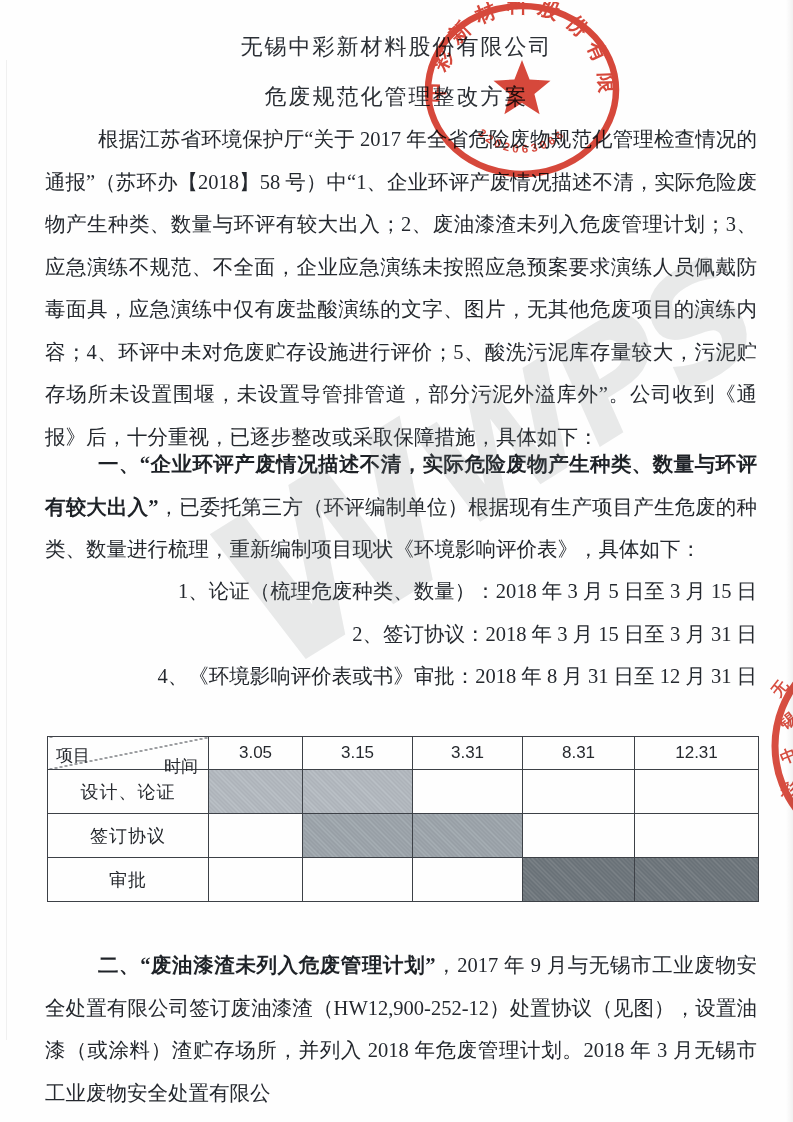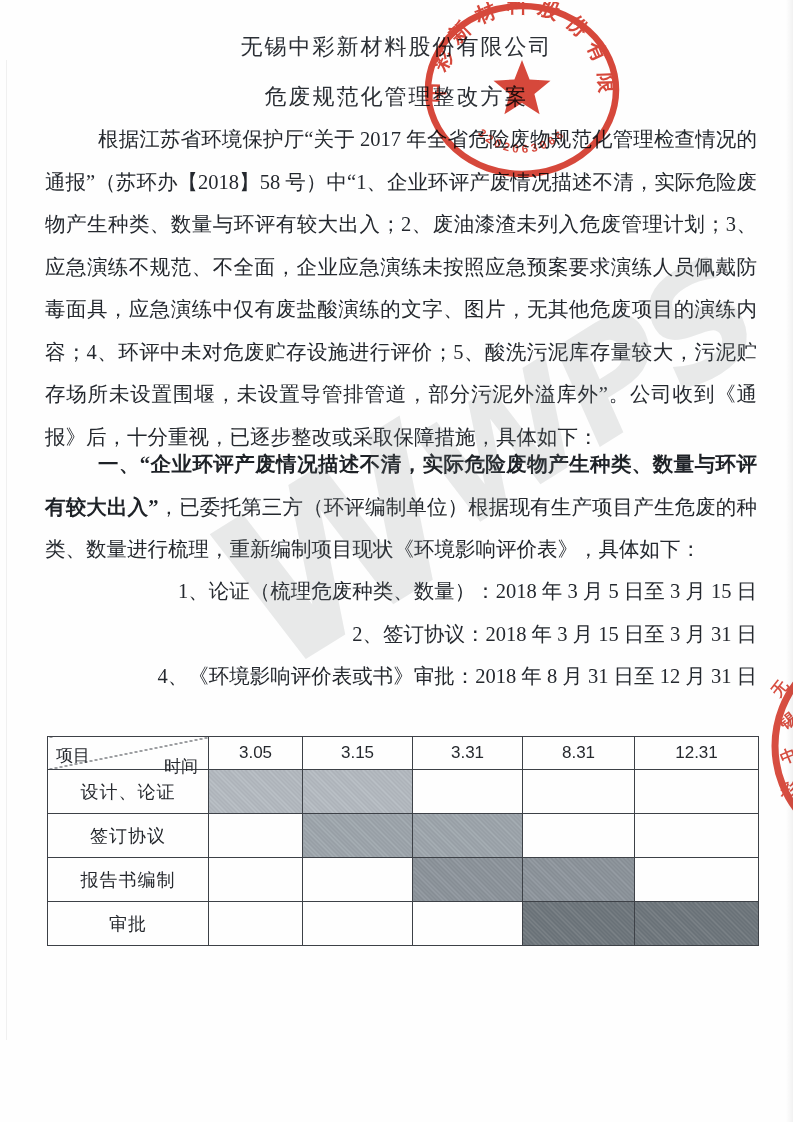--- a/index.html
+++ b/index.html
@@ -110,39 +110,32 @@
           </tr>
           <tr>
             <td class="rowlabel">签订协议</td>
             <td></td>
             <td class="shaded" style="background-color: rgb(159, 167, 174);"></td>
             <td class="shaded" style="background-color: rgb(159, 167, 174);"></td>
             <td></td>
             <td></td>
           </tr>
           <tr>
-            <td class="rowlabel">报告书编制</td>
-            <td></td>
-            <td></td>
-            <td class="shaded" style="background-color: rgb(141, 149, 156);"></td>
-            <td class="shaded" style="background-color: rgb(141, 149, 156);"></td>
-            <td></td>
-          </tr>
-          <tr>
             <td class="rowlabel">审批</td>
             <td></td>
             <td></td>
             <td></td>
             <td class="shaded" style="background-color: rgb(111, 119, 125);"></td>
             <td class="shaded" style="background-color: rgb(111, 119, 125);"></td>
           </tr>
         </tbody>
     </table>
   </div>
 
+  <div class="block para sec2"><span class="sec-bold">二、“废油漆渣未列入危废管理计划”</span><span>，2017 年 9 月与无锡市工业废物安全处置有限公司签订废油漆渣（HW12,900-252-12）处置协议（见图），设置油漆（或涂料）渣贮存场所，并列入 2018 年危废管理计划。2018 年 3 月无锡市工业废物安全处置有限公</span></div>
 
   <svg class="stamp-main" width="200" height="180" viewBox="0 0 200 180">
     <defs>
       <path id="arcTop" d="M 26.7,114.7 A 78,78 0 1 1 173.3,114.7" fill="none"></path>
       <path id="arcBot" d="M 49,124 A 62,62 0 0 0 151,124" fill="none"></path>
     </defs>
     <ellipse cx="100" cy="88" rx="94" ry="84" fill="none" stroke="#d43a2c" stroke-width="6.5"></ellipse>
     <polygon fill="#d43a2c" points="100,58 107.6,77.5 128.5,78.7 112.4,92 117.6,112.3 100,101 82.4,112.3 87.6,92 71.5,78.7 92.4,77.5"></polygon>
     <text fill="#d43a2c" font-size="20.5" letter-spacing="9.5" font-family="Liberation Serif, DejaVu Serif, serif" font-weight="bold">
       <textPath href="#arcTop" startOffset="50%" text-anchor="middle">无锡中彩新材料股份有限公司</textPath>

